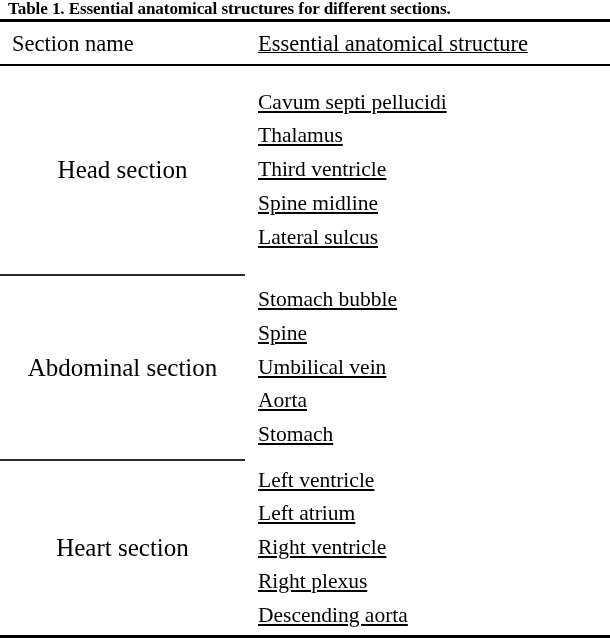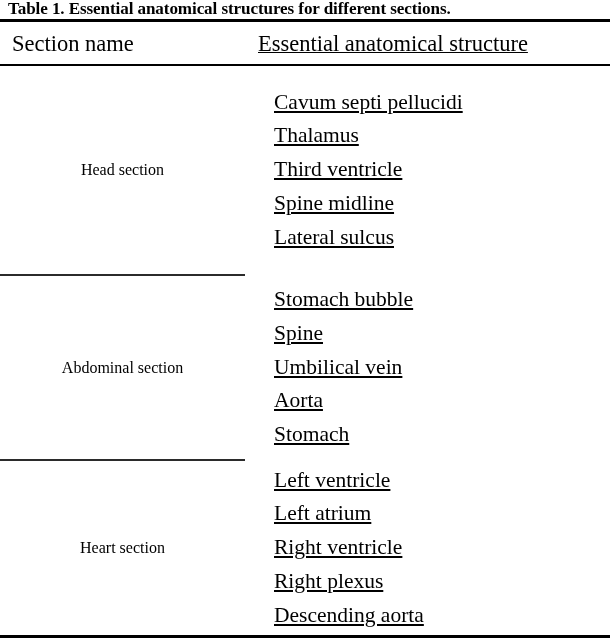--- a/index.html
+++ b/index.html
@@ -98,26 +98,26 @@
     padding-left: 12px;
   }
   .header-cell {
     font-size: 22.5px;
     line-height: 26px;
     white-space: nowrap;
   }
 
   
   .row-body .section-label {
-    font-size: 16px;
+    font-size: 25px;
     line-height: 26px;
     white-space: nowrap;
   }
   .struct-list {
-    margin: 16px;
+    margin: 0;
     padding: 0;
     list-style: none;
   }
   .struct-item {
     font-size: 21.5px;
     line-height: 33.8px;
     white-space: nowrap;
   }
 
   .row-head      { top: 66px;  height: 208px; }

